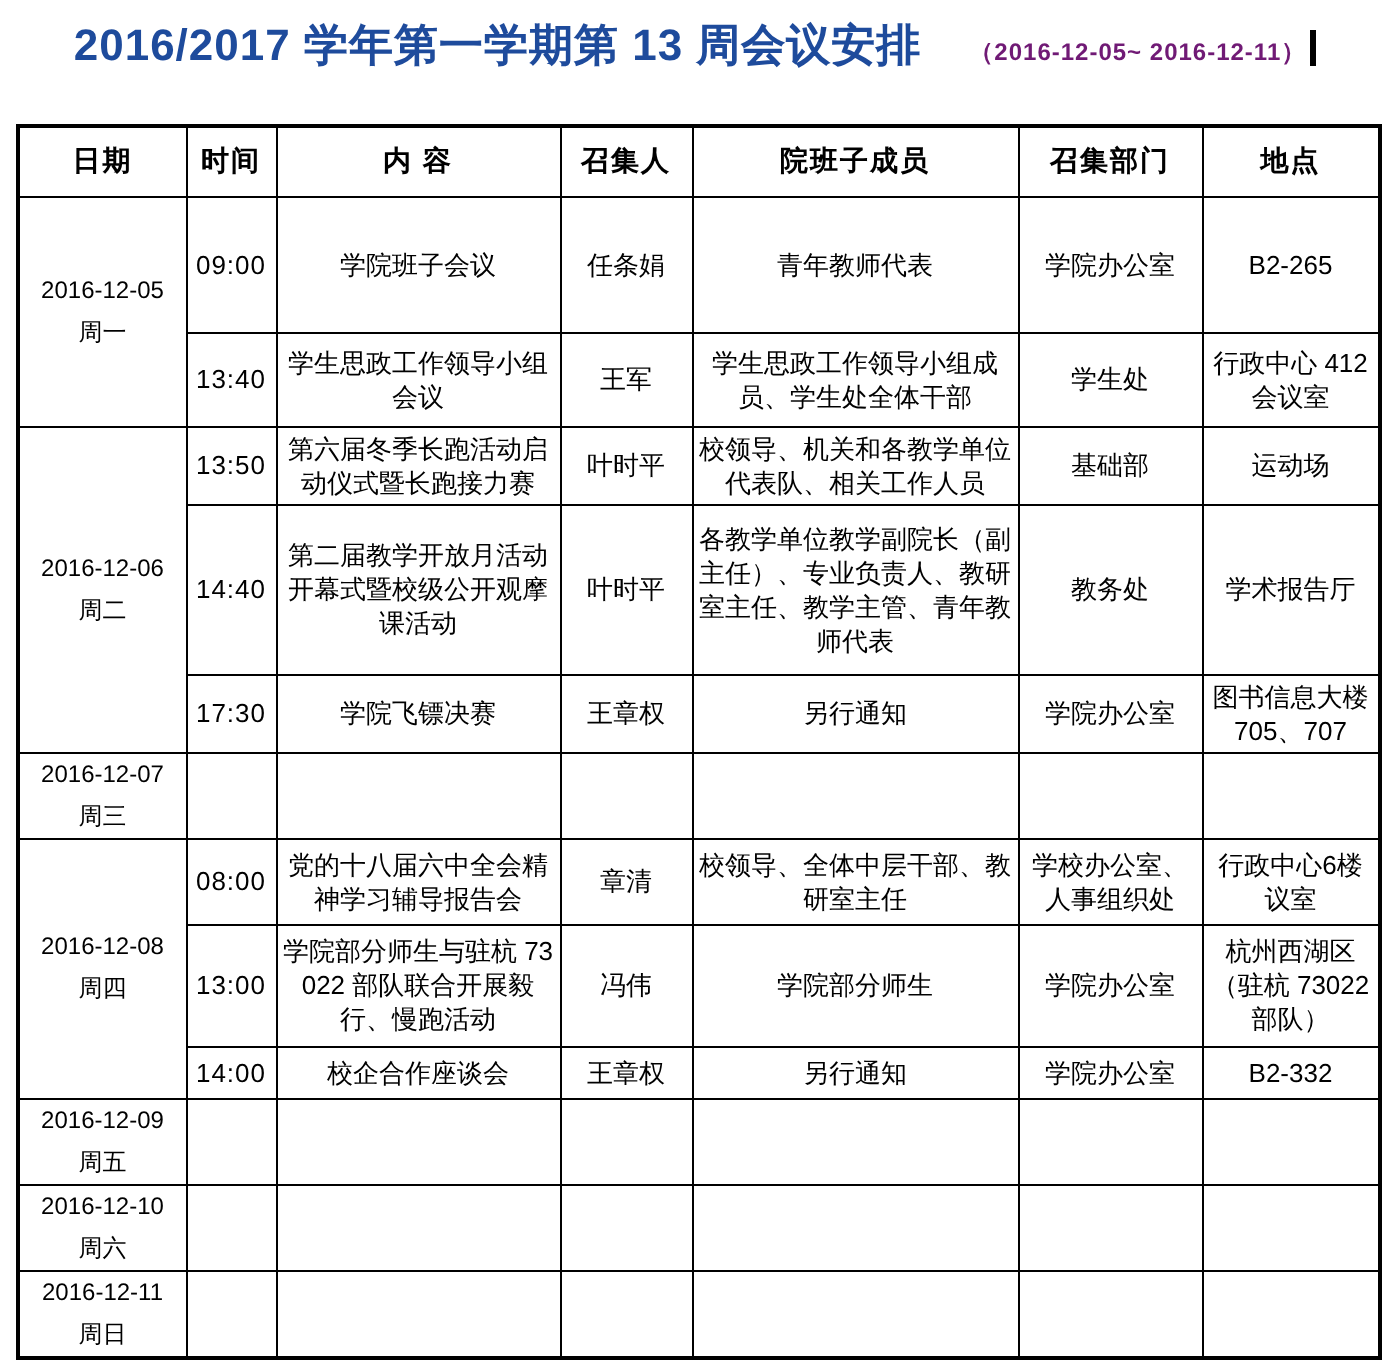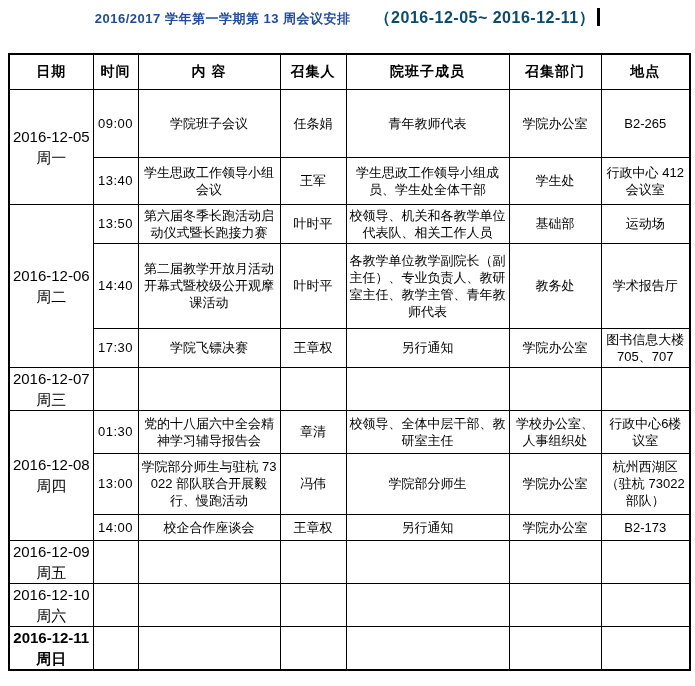--- a/index.html
+++ b/index.html
@@ -13,27 +13,27 @@
     overflow: hidden;
   }
   .title-wrap {
     margin-top: 8px;
     text-align: center;
     white-space: nowrap;
   }
   .title-main {
     color: #1e4b9c;
     font-weight: bold;
-    font-size: 13px;
+    font-size: 22px;
     letter-spacing: 0.5px;
   }
   .title-range {
-    color: #0c4a6e;
+    color: #701a75;
     font-weight: bold;
-    font-size: 16px;
+    font-size: 12px;
     letter-spacing: 0.5px;
     margin-left: 24px;
   }
   .cursor-bar {
     display: inline-block;
     width: 3px;
     height: 18px;
     background: #000000;
     vertical-align: -3px;
     margin-left: 2px;
@@ -54,36 +54,36 @@
     padding: 0 2px;
     word-break: break-all;
     overflow: hidden;
   }
   .schedule th {
     font-size: 14px;
     font-weight: bold;
     letter-spacing: 1px;
     margin-top: 40px;
   }
-  .date-cell div { line-height: 21px; font-size: 15px; }
+  .date-cell div { line-height: 21px; font-size: 12px; }
   .time-cell { font-size: 12.5px; letter-spacing: 0.5px; }
   
   tr.hd  { height: 35px; }
   tr.r1  { height: 68px; }
   tr.r2  { height: 47px; }
   tr.r3  { height: 39px; }
   tr.r4  { height: 85px; }
   tr.r5  { height: 39px; }
   tr.r6  { height: 43px; }
   tr.r7  { height: 43px; }
   tr.r8  { height: 61px; }
   tr.r9  { height: 26px; }
   tr.r10 { height: 40px; }
   tr.r11 { height: 41px; }
-  tr.r12 { height: 32px; font-weight: bold; }
+  tr.r12 { height: 32px; }
 </style>
 </head>
 <body>
 
 <div class="title-wrap"><span class="title-main">2016/2017 学年第一学期第 13 周会议安排</span><span class="title-range">（2016-12-05~ 2016-12-11）</span><span class="cursor-bar"></span></div>
 
 <table class="schedule">
   <colgroup>
     <col style="width:84px">
       <col style="width:45px">
@@ -167,42 +167,42 @@
       <td></td>
       <td></td>
       <td></td>
     </tr>
 
     <tr class="r7">
       <td class="date-cell" rowspan="3">
         <div>2016-12-08</div>
         <div>周四</div>
       </td>
-      <td class="time-cell">01:30</td>
+      <td class="time-cell">08:00</td>
       <td>党的十八届六中全会精神学习辅导报告会</td>
       <td>章清</td>
       <td>校领导、全体中层干部、教研室主任</td>
       <td>学校办公室、人事组织处</td>
       <td>行政中心6楼议室</td>
     </tr>
     <tr class="r8">
       <td class="time-cell">13:00</td>
       <td>学院部分师生与驻杭 73022 部队联合开展毅行、慢跑活动</td>
       <td>冯伟</td>
       <td>学院部分师生</td>
       <td>学院办公室</td>
       <td>杭州西湖区（驻杭 73022 部队）</td>
     </tr>
     <tr class="r9">
       <td class="time-cell">14:00</td>
       <td>校企合作座谈会</td>
       <td>王章权</td>
       <td>另行通知</td>
       <td>学院办公室</td>
-      <td>B2-173</td>
+      <td>B2-332</td>
     </tr>
 
     <tr class="r10">
       <td class="date-cell">
         <div>2016-12-09</div>
         <div>周五</div>
       </td>
       <td class="time-cell"></td>
       <td></td>
       <td></td>

